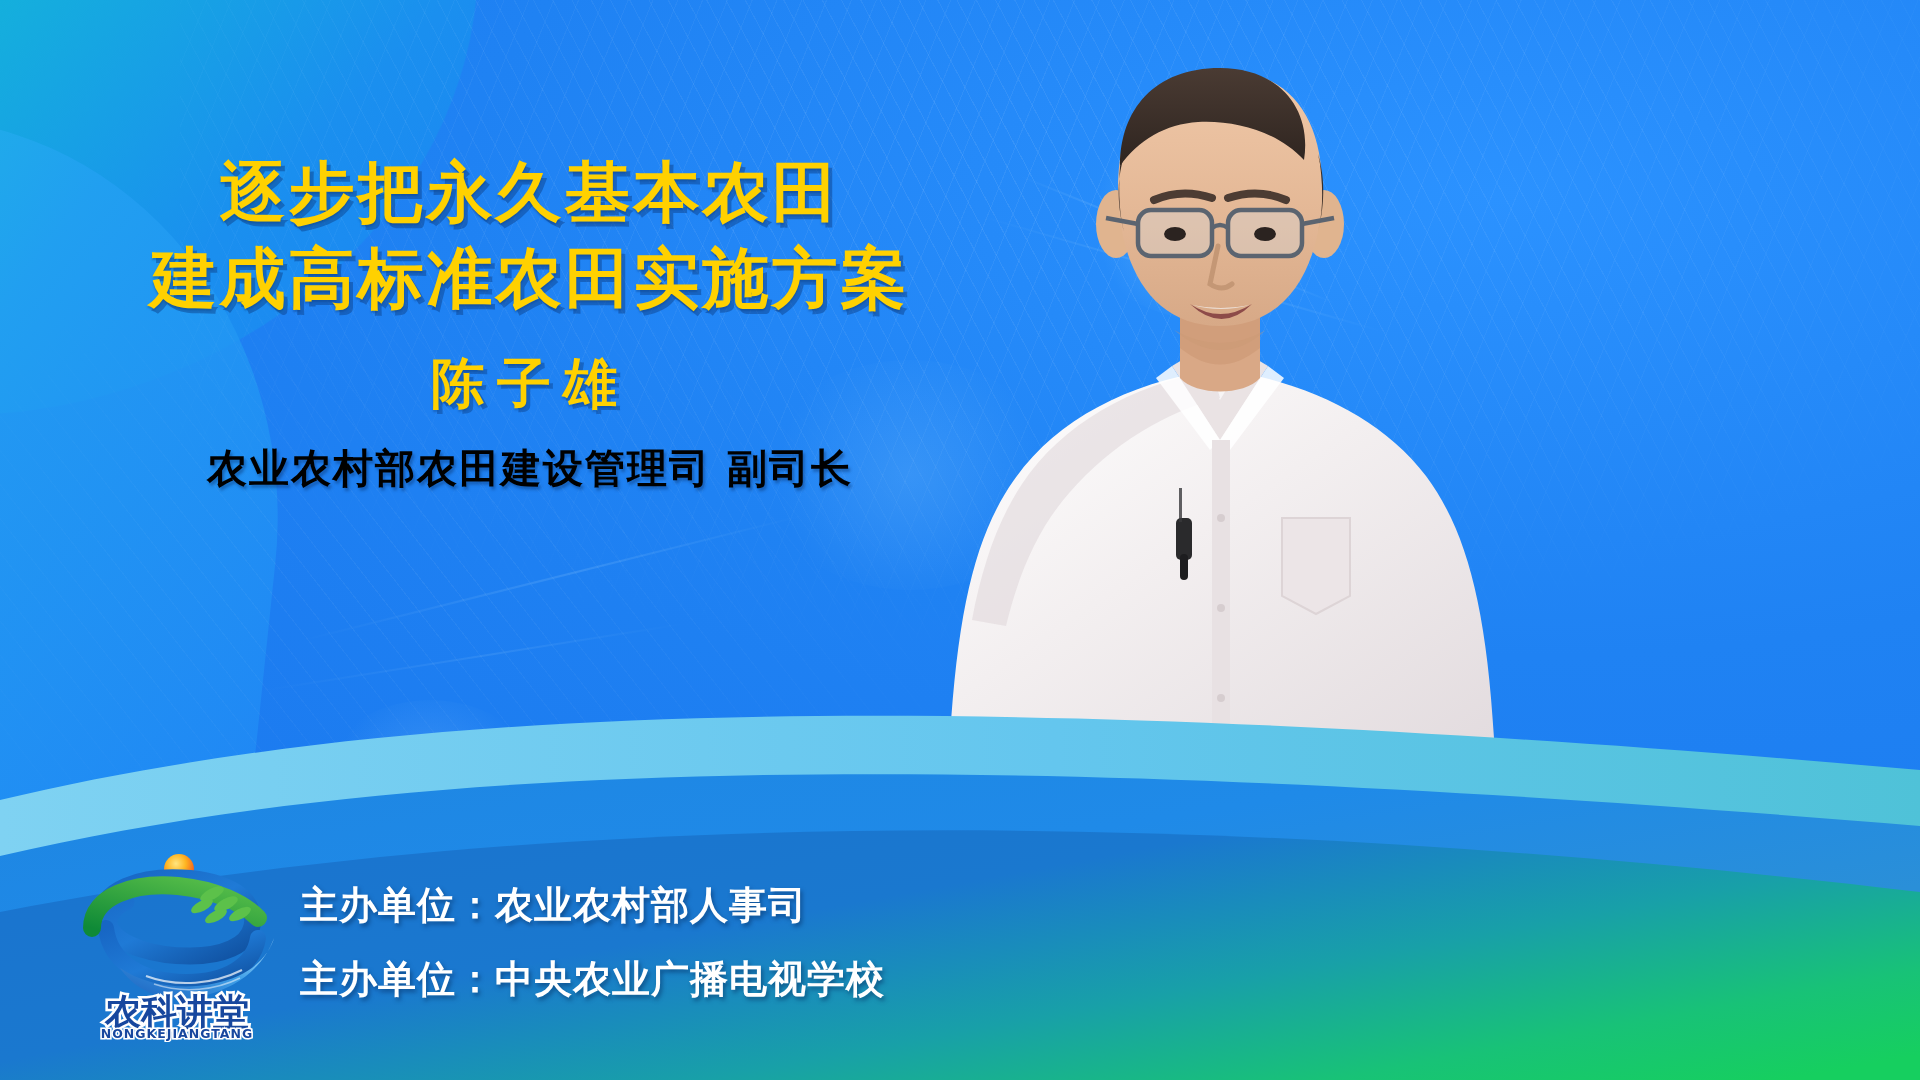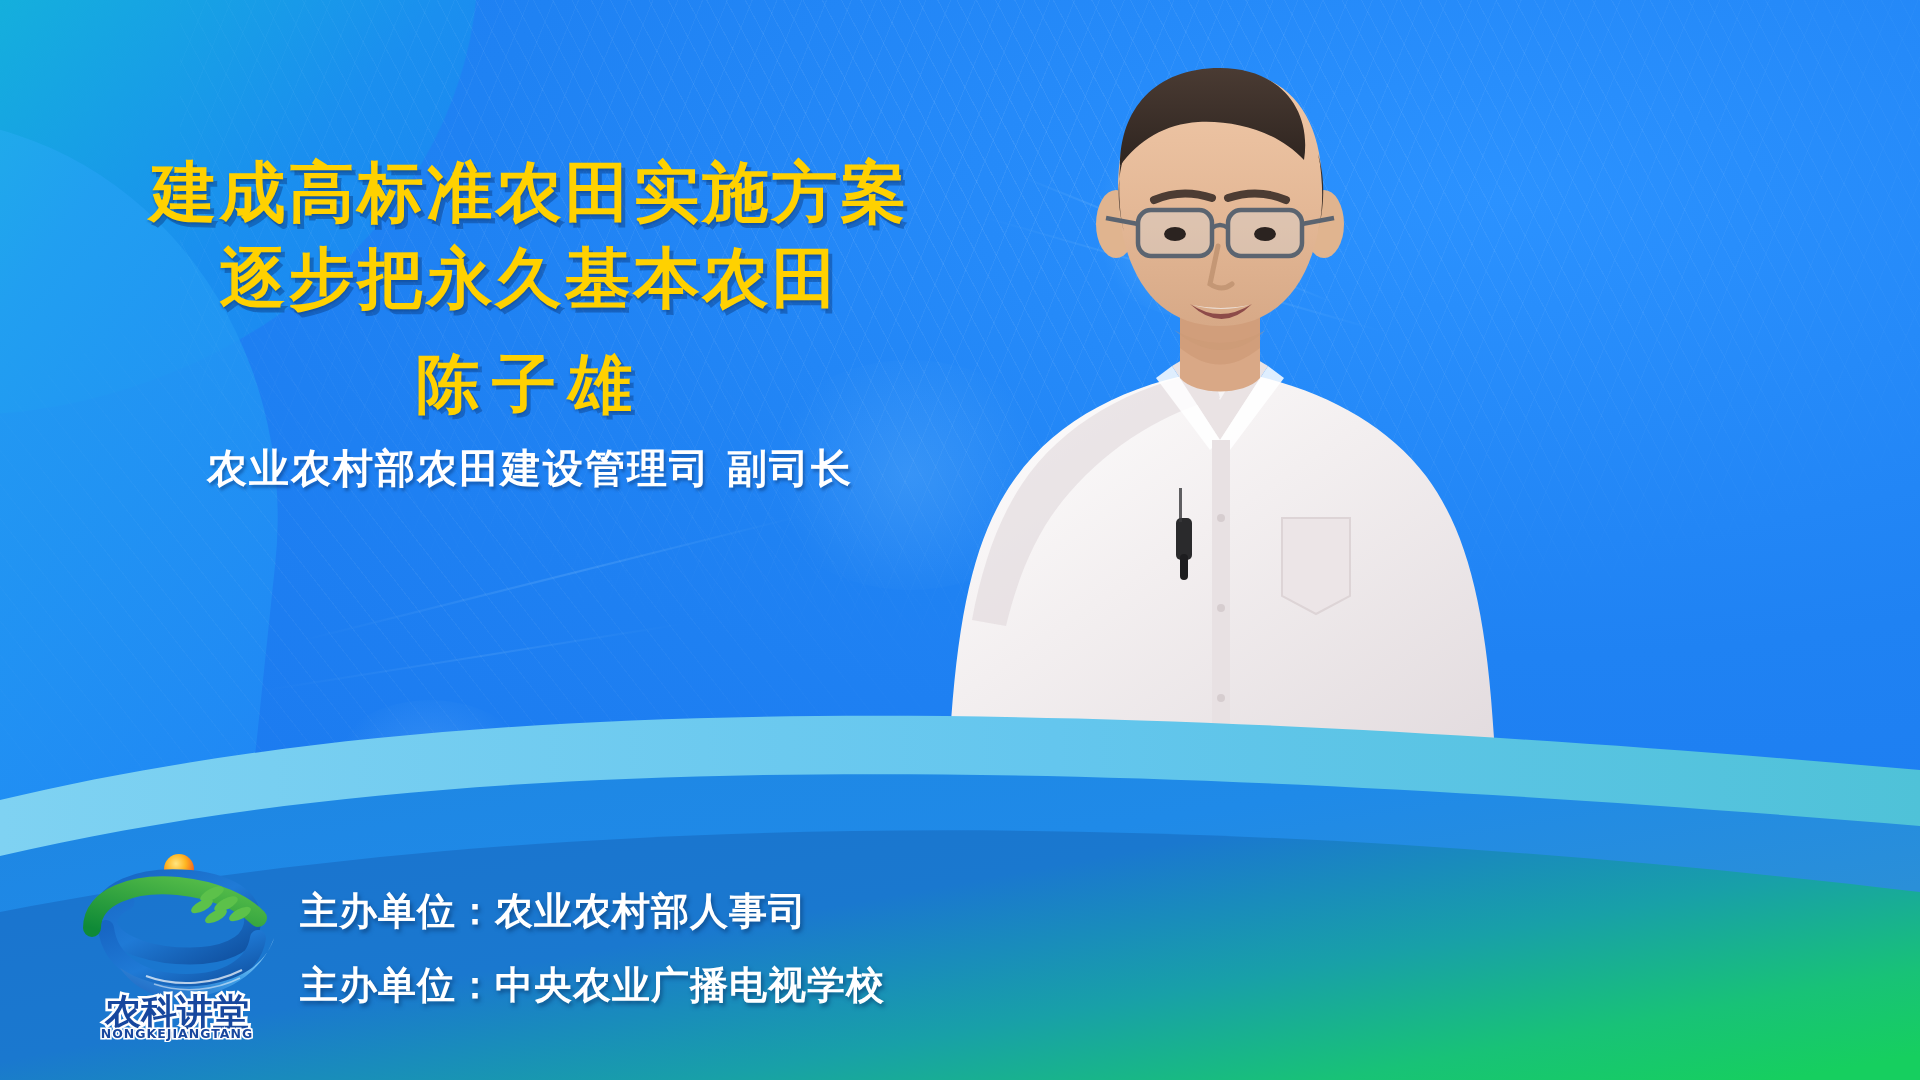--- a/index.html
+++ b/index.html
@@ -90,45 +90,45 @@
     line-height:86px;
     letter-spacing:3px;
     text-shadow:4px 5px 0 rgba(10,60,130,.45), 0 2px 2px rgba(8,50,110,.35);
     white-space:nowrap;
   }
   .speaker-name{
     margin-top:26px;
     font-family:"DejaVu Sans","Liberation Sans",sans-serif;
     font-weight:700;
     color:#ffd100;
-    font-size:64px;
+    font-size:54px;
     line-height:72px;
     letter-spacing:12px;
     text-shadow:4px 4px 0 rgba(10,60,130,.42), 0 2px 2px rgba(8,50,110,.3);
   }
   .speaker-role{
     margin-top:20px;
     font-family:"DejaVu Sans","Liberation Sans",sans-serif;
     font-weight:600;
-    color:#ffffff;
+    color:#000000;
     font-size:40px;
     line-height:56px;
     letter-spacing:2px;
     text-shadow:2px 3px 3px rgba(8,50,110,.45);
   }
 
   
   .banner{
     position:absolute; left:0; bottom:0; width:1920px; height:420px;
     z-index:8; pointer-events:none;
   }
   .banner svg{ width:100%; height:100%; display:block; }
 
   .banner-text{
-    position:absolute; left:300px; bottom:58px; z-index:10;
+    position:absolute; left:300px; bottom:64px; z-index:10;
   }
   .banner-line{
     font-family:"DejaVu Sans","Liberation Sans",sans-serif;
     font-weight:700;
     color:#ffffff;
     font-size:38px;
     line-height:74px;
     letter-spacing:1px;
     text-shadow:2px 3px 4px rgba(5,45,95,.55);
     white-space:nowrap;
@@ -248,22 +248,22 @@
 
         <path d="M310 256 q30 20 62 0 q-30 30 -62 0 Z" fill="#8d4b49"></path>
         <path d="M312 257 q29 8 58 0 q-29 6 -58 0 Z" fill="#f0eae6" opacity=".8"></path>
 
         <path d="M294 282 q46 26 92 0 q-44 40 -92 0 Z" fill="#c99974" opacity=".35"></path>
       </g>
     </svg>
   </div>
 
   <div class="title-block">
+    <div class="title-line">逐步把永久基本农田</div>
     <div class="title-line">建成高标准农田实施方案</div>
-    <div class="title-line">逐步把永久基本农田</div>
     <div class="speaker-name">陈子雄</div>
     <div class="speaker-role">农业农村部农田建设管理司 副司长</div>
   </div>
 
   <div class="banner">
     <svg viewBox="0 0 1920 420" preserveAspectRatio="none">
       <defs>
         <linearGradient id="bandG" x1="0" y1="0" x2="1" y2="0">
           <stop offset="0%" stop-color="#7fd2f2"></stop>
           <stop offset="55%" stop-color="#64c6ee"></stop>

